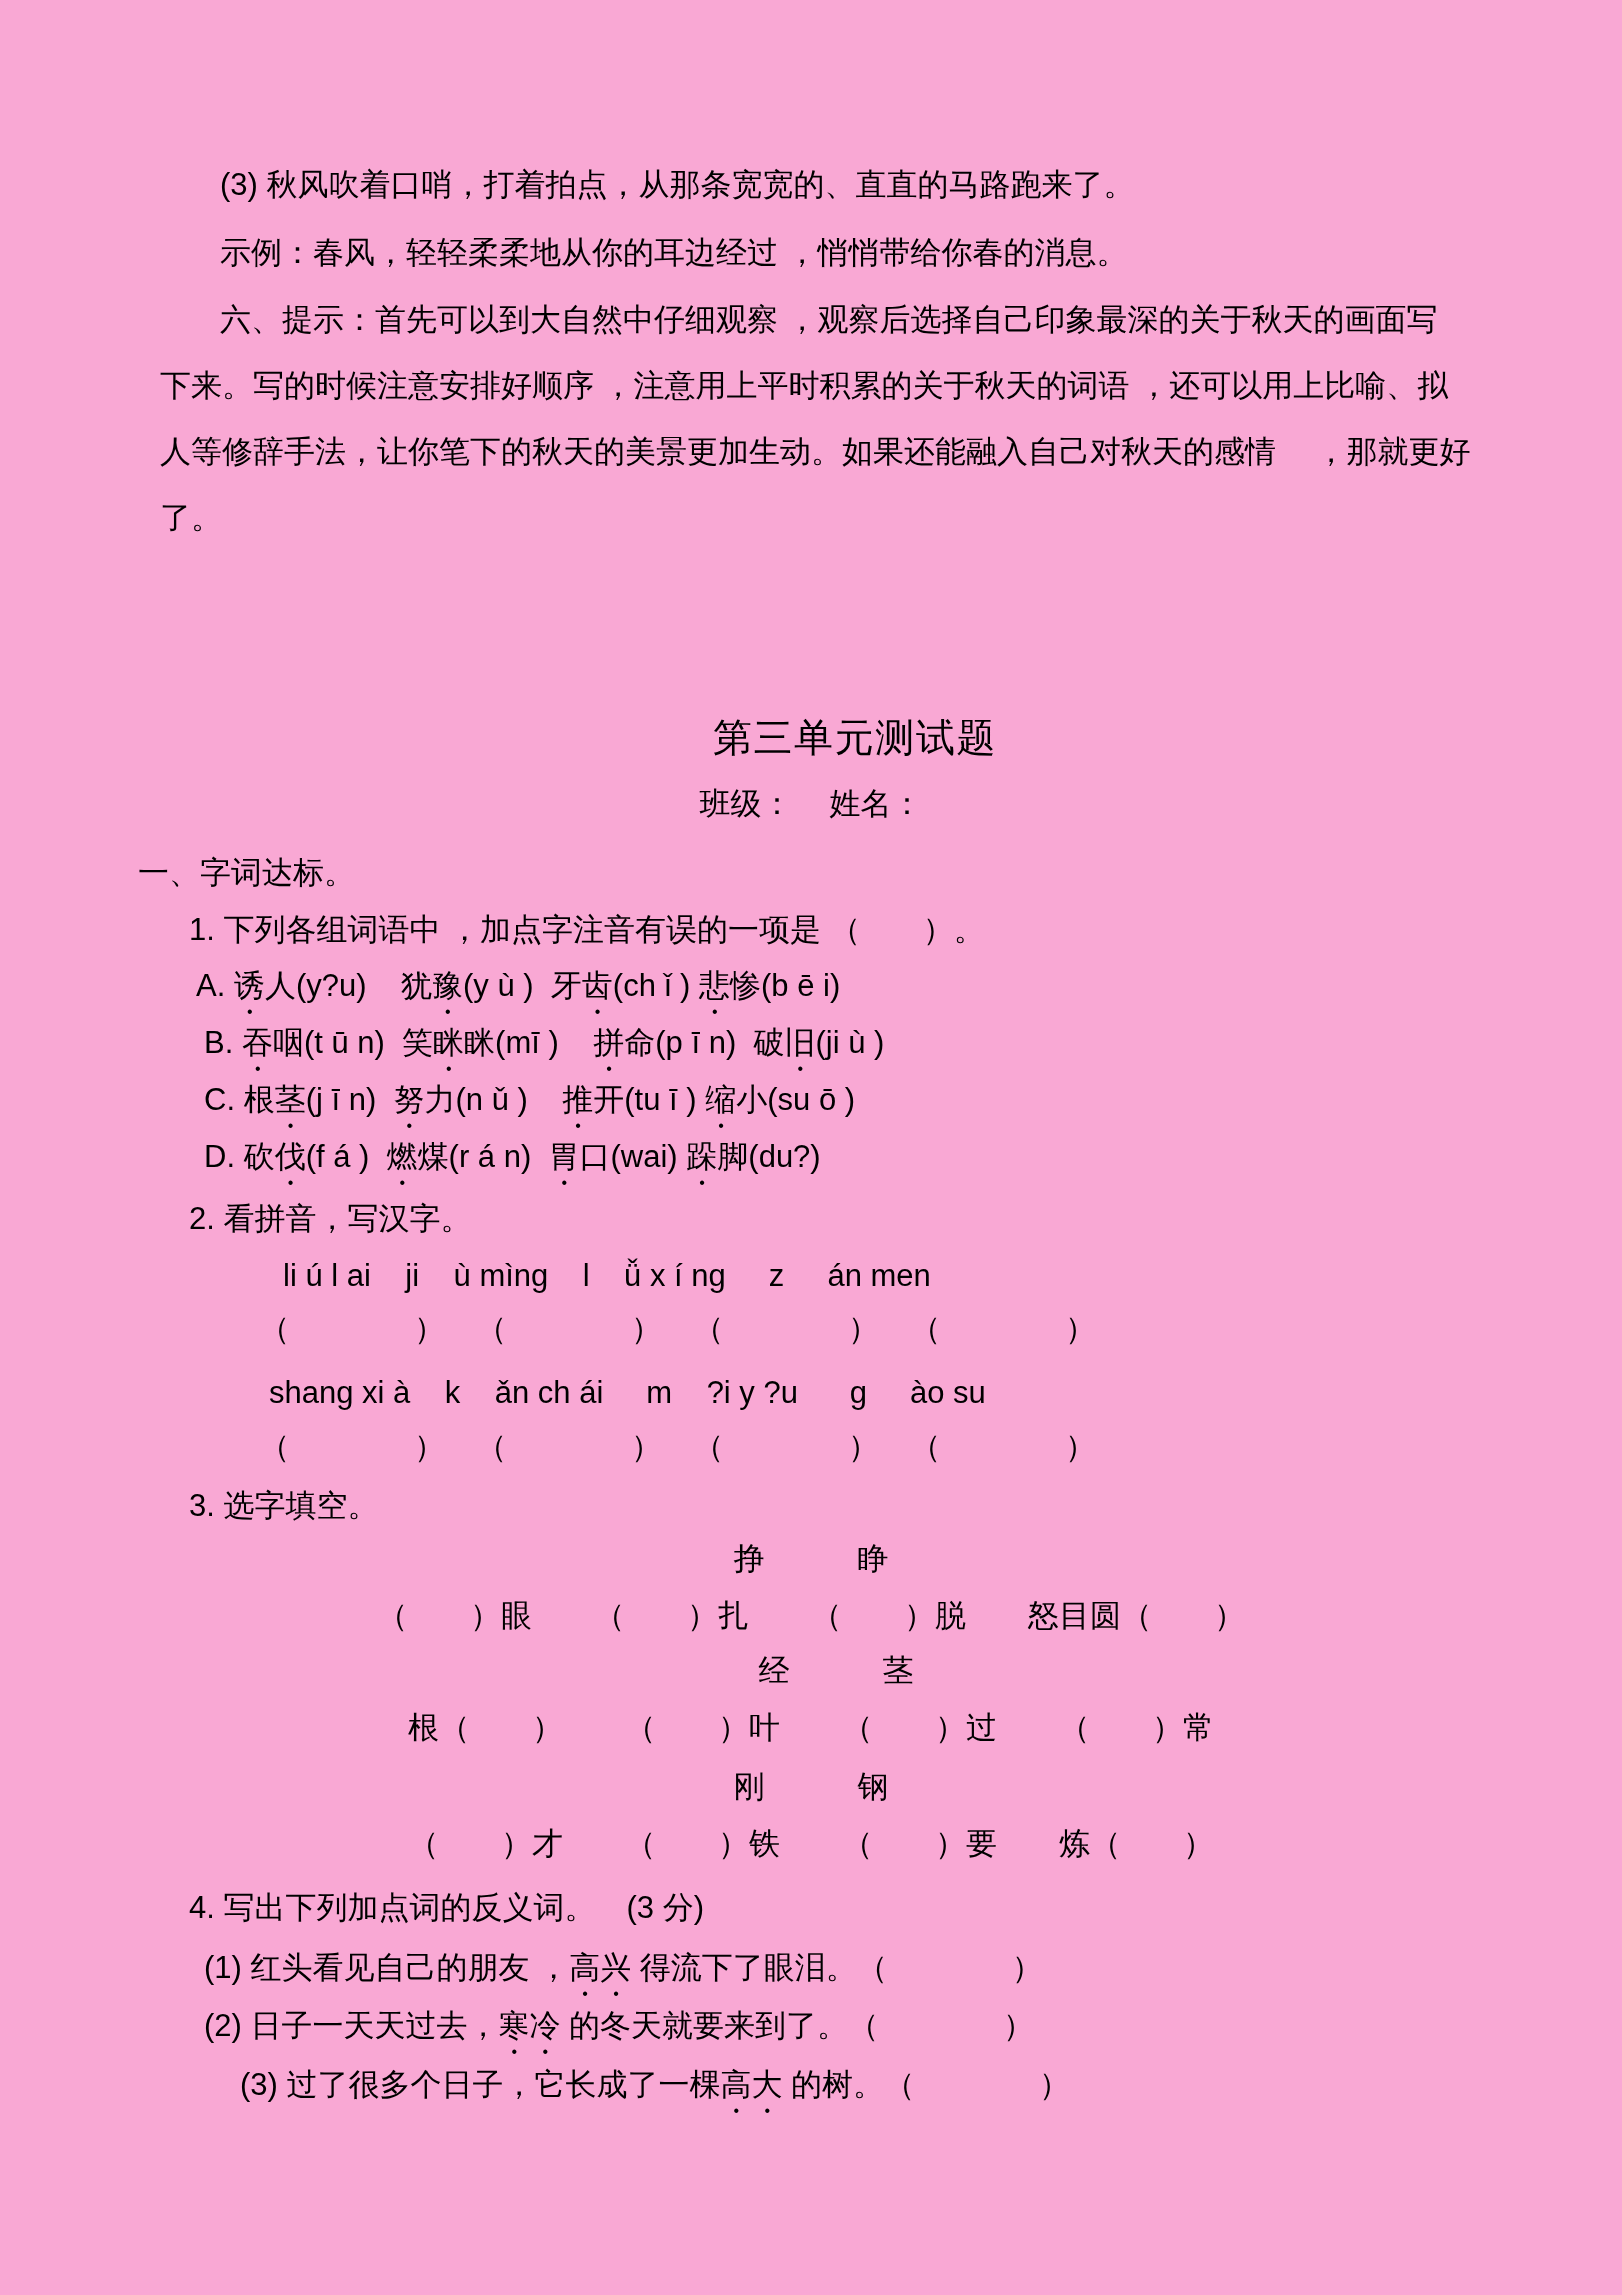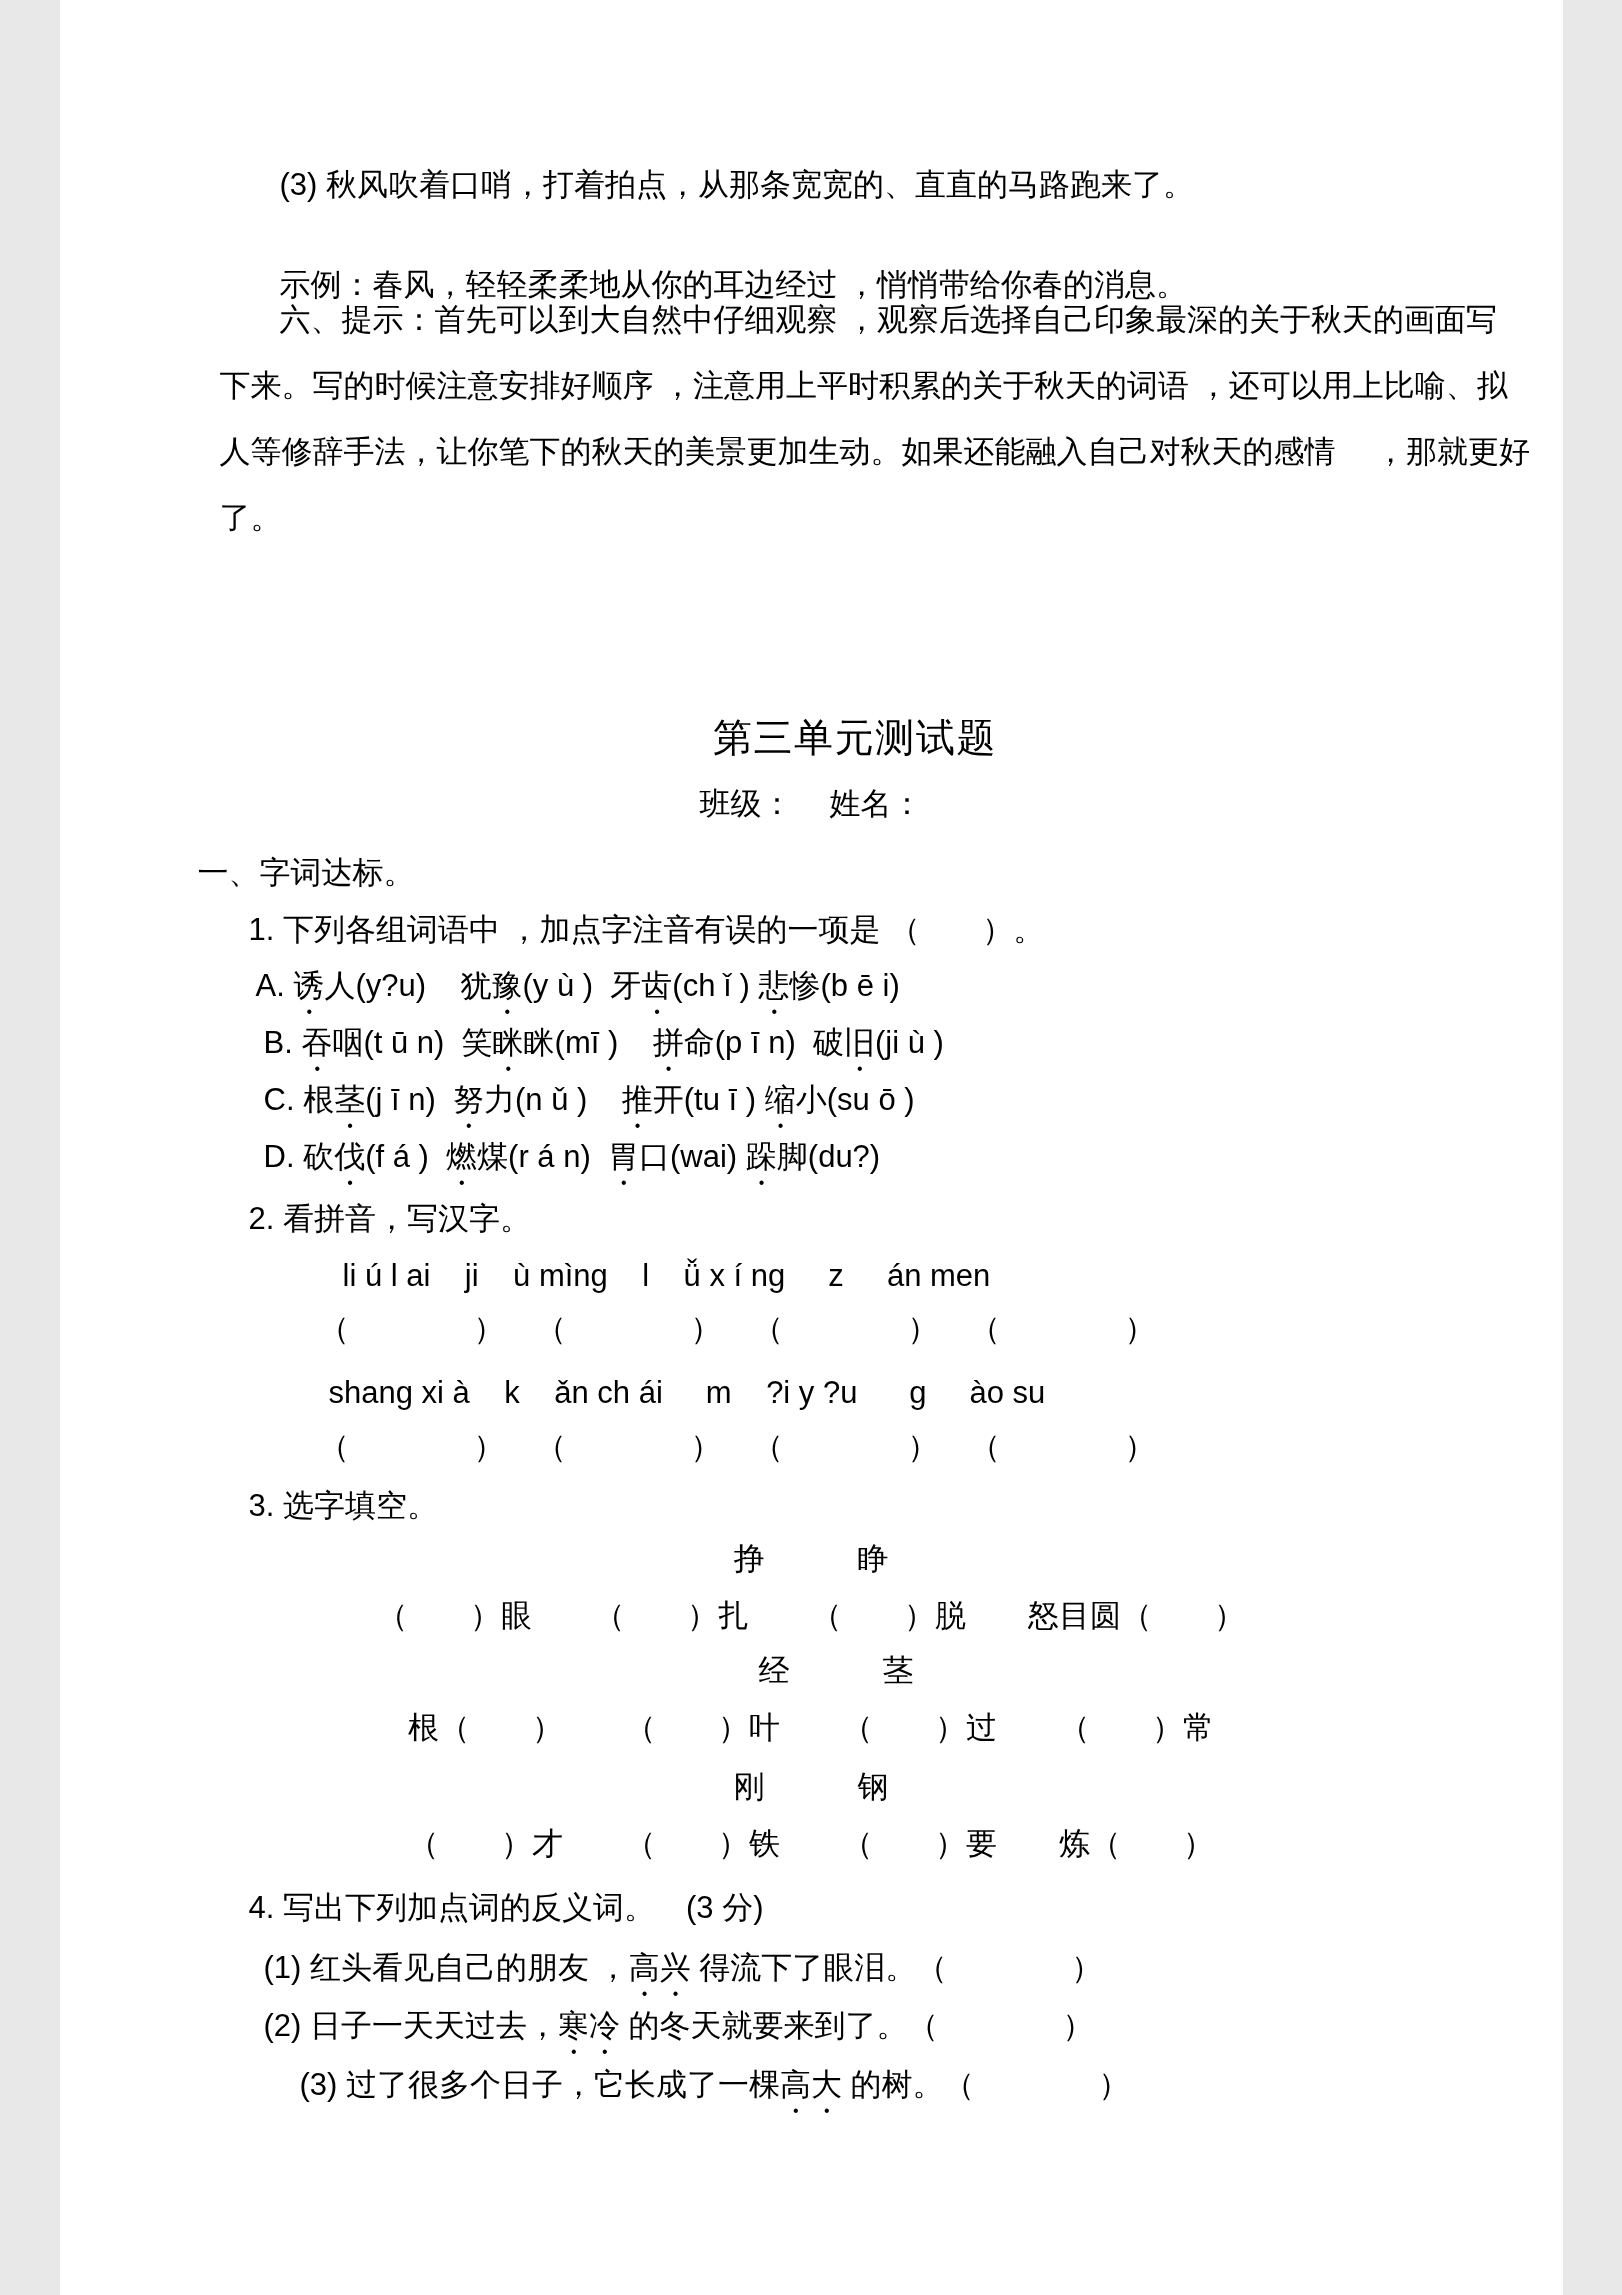--- a/index.html
+++ b/index.html
@@ -1,21 +1,21 @@
 <!DOCTYPE html>
 <html style="font-size:13px"><head>
 <meta charset="utf-8">
 <style>
   html, body { margin: 0; padding: 0; background: #e8e8e8; }
   .page {
     position: relative;
-    width: 1503px;
+    width: 1622px;
     height: 2295px;
     margin: 0 auto;
-    background: #ffffff;
+    background: #f9a8d4;
     color: #000000;
     font-family: "Liberation Sans", "DejaVu Sans", sans-serif;
     font-size: 31px;
     overflow: hidden;
   }
   .line {
     position: absolute;
     white-space: pre;
     line-height: 1.3;
     color: #000;
@@ -38,21 +38,21 @@
     text-emphasis: filled dot #000;
     text-emphasis-position: under right;
   }
 </style>
 </head>
 <body>
 
 <div class="page">
 
   <div class="line" style="top:165px; left:220px;">(3) 秋风吹着口哨，打着拍点，从那条宽宽的、直直的马路跑来了。</div>
-  <div class="line" style="top:233px; left:220px;margin-top:32px;">示例：春风，轻轻柔柔地从你的耳边经过 ，悄悄带给你春的消息。</div>
+  <div class="line" style="top:233px; left:220px;">示例：春风，轻轻柔柔地从你的耳边经过 ，悄悄带给你春的消息。</div>
   <div class="line" style="top:300px; left:220px;">六、提示：首先可以到大自然中仔细观察 ，观察后选择自己印象最深的关于秋天的画面写</div>
   <div class="line" style="top:366px; left:160px;">下来。写的时候注意安排好顺序 ，注意用上平时积累的关于秋天的词语 ，还可以用上比喻、拟</div>
   <div class="line" style="top:432px; left:160px;">人等修辞手法，让你笔下的秋天的美景更加生动。如果还能融入自己对秋天的感情　 ，那就更好</div>
   <div class="line" style="top:498px; left:160px;">了。</div>
 
   <div class="line centered title" style="top:713px;">第三单元测试题</div>
 
   <div class="line centered" style="top:784px;"><span>班级：</span><span class="hdr-gap"></span><span>姓名：</span></div>
 
   <div class="line" style="top:853px; left:138px;">一、字词达标。</div>

